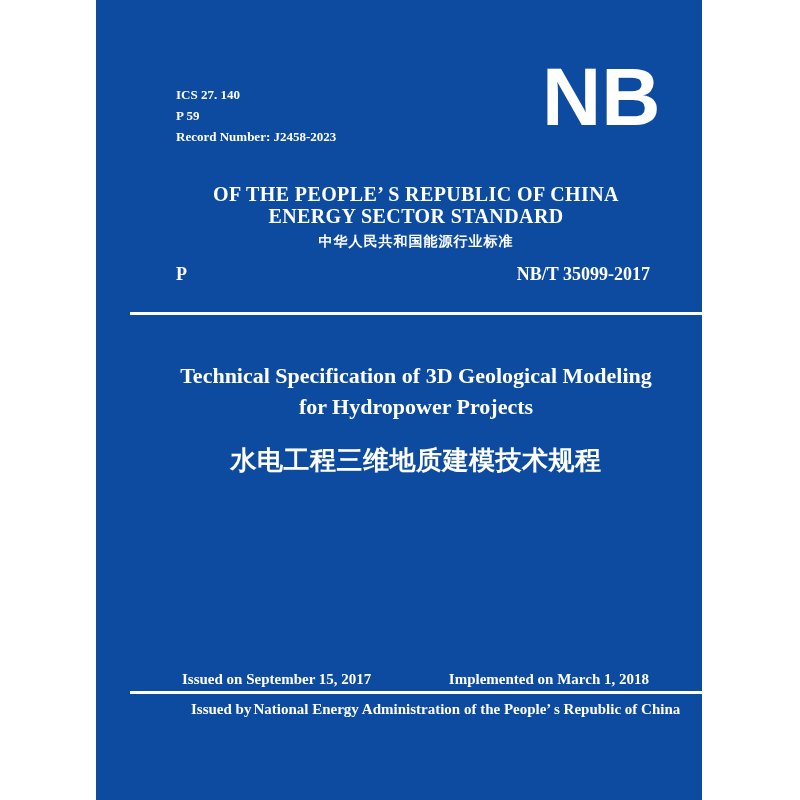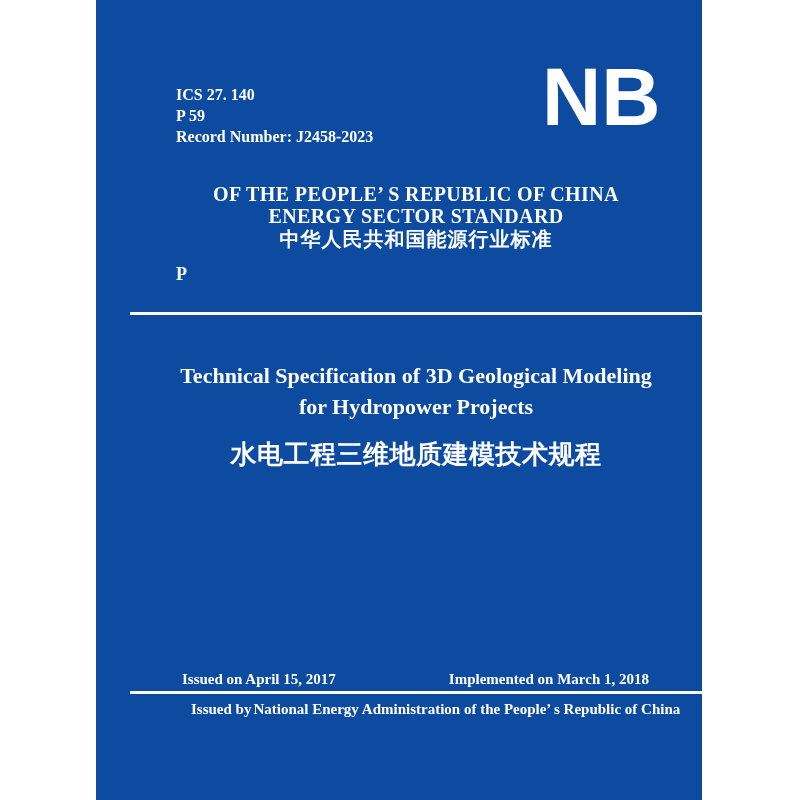--- a/index.html
+++ b/index.html
@@ -23,21 +23,21 @@
     top: 0;
     width: 606px;
     height: 800px;
     background: #0d4ba1;
     color: #ffffff;
   }
   .meta-block {
     position: absolute;
     left: 80px;
     top: 84px;
-    font-size: 16px;
+    font-size: 13px;
     font-weight: bold;
     line-height: 21px;
     white-space: nowrap;
     font-family: Liberation Serif, serif;
   }
   .nb-logo {
     position: absolute;
     left: 446px;
     top: 56px;
     font-family: "Liberation Sans", sans-serif;
@@ -54,22 +54,22 @@
     text-align: center;
     font-weight: bold;
   }
   .std-header .en-line {
     font-size: 20px;
     line-height: 22px;
     letter-spacing: 0.4px;
     white-space: nowrap;
   }
   .std-header .cn-line {
-    font-family: Liberation Mono, monospace;
-    font-size: 20px;
+    font-family: Liberation Sans, sans-serif;
+    font-size: 14px;
     line-height: 22px;
     margin-top: 3px;
     letter-spacing: 1px;
     white-space: nowrap;
   }
   .code-row {
     position: absolute;
     left: 80px;
     right: 52px;
     top: 264px;
@@ -95,24 +95,24 @@
     top: 360px;
     text-align: center;
     font-weight: bold;
   }
   .title-block .title-en {
     font-size: 22px;
     line-height: 31px;
     white-space: nowrap;
   }
   .title-block .title-cn {
-    font-family: Liberation Sans, sans-serif;
+    font-family: Liberation Mono, monospace;
     font-size: 26px;
     line-height: 30px;
-    margin-top: 17px;
+    margin-top: 25px;
     letter-spacing: 0.5px;
     white-space: nowrap;
   }
   .dates-row {
     position: absolute;
     left: 86px;
     right: 53px;
     top: 671px;
     display: flex;
     justify-content: space-between;
@@ -148,32 +148,33 @@
     <div class="nb-logo">NB</div>
 
     <div class="std-header">
       <div class="en-line">OF THE PEOPLE’ S REPUBLIC OF CHINA</div>
       <div class="en-line">ENERGY SECTOR STANDARD</div>
       <div class="cn-line">中华人民共和国能源行业标准</div>
     </div>
 
     <div class="code-row">
       <span>P</span>
+      <span>NB/T 35099-2017</span>
     </div>
 
     <div class="rule rule-top"></div>
 
     <div class="title-block">
       <div class="title-en">Technical Specification of 3D Geological Modeling</div>
       <div class="title-en">for Hydropower Projects</div>
       <div class="title-cn">水电工程三维地质建模技术规程</div>
     </div>
 
     <div class="dates-row">
-      <span>Issued on April 15, 2017</span>
+      <span>Issued on September 15, 2017</span>
       <span>Implemented on March 1, 2018</span>
     </div>
 
     <div class="rule rule-bottom"></div>
 
     <div class="issued-by-row">
       <span>Issued by</span><span class="issued-by-value">National Energy Administration of the People’ s Republic of China</span>
     </div>
 
   </div>

